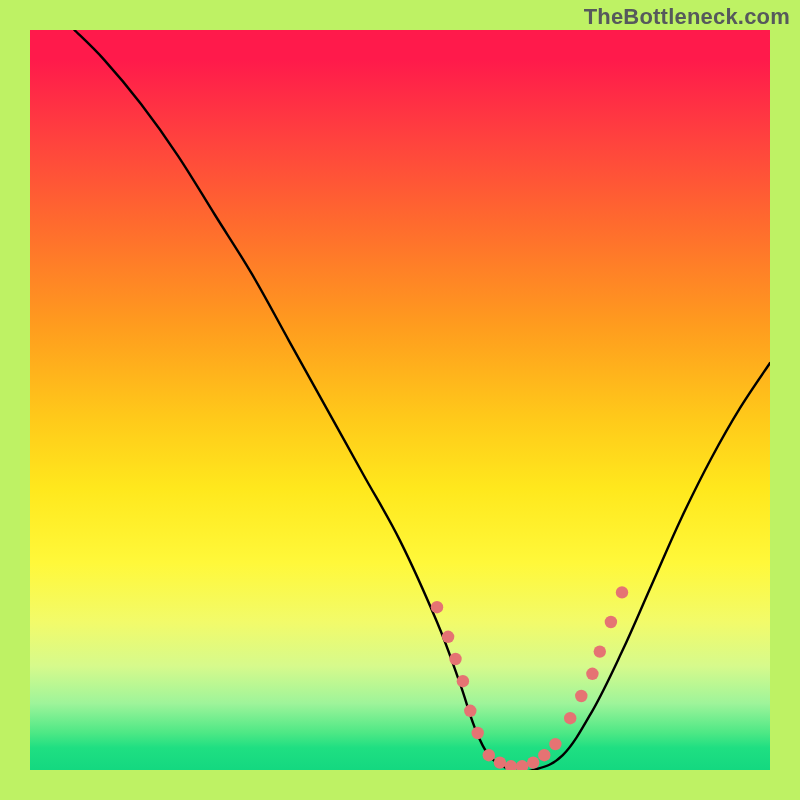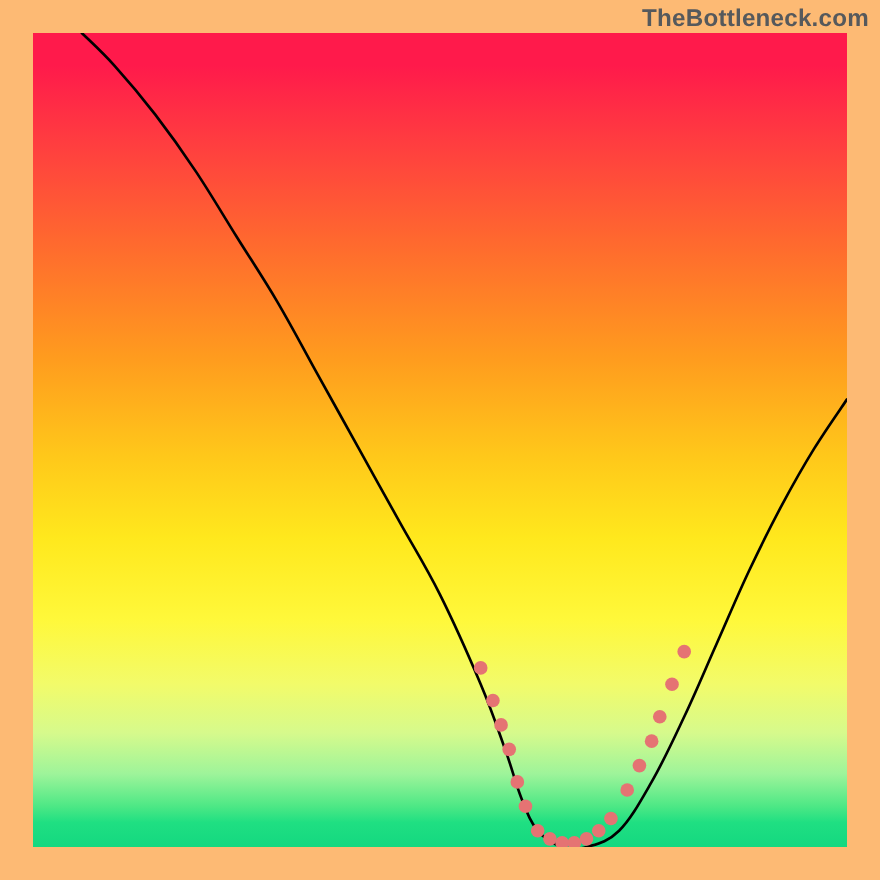--- a/index.html
+++ b/index.html
@@ -1,21 +1,21 @@
 <!DOCTYPE html>
 <html><head>
 <meta charset="utf-8">
 <style>
   * { margin: 0; padding: 0; box-sizing: border-box; }
   html, body { width: 800px; height: 800px; overflow: hidden; background: #000; }
   .frame {
     position: relative;
     width: 800px;
     height: 800px;
-    background: #fdba74;
+    background: #bef264;
   }
   .watermark {
     position: absolute;
     top: 4px;
     right: 10px;
     font-family: Arial, Helvetica, sans-serif;
     font-size: 22px;
     font-weight: 600;
     color: #56595c;
     letter-spacing: 0.2px;

